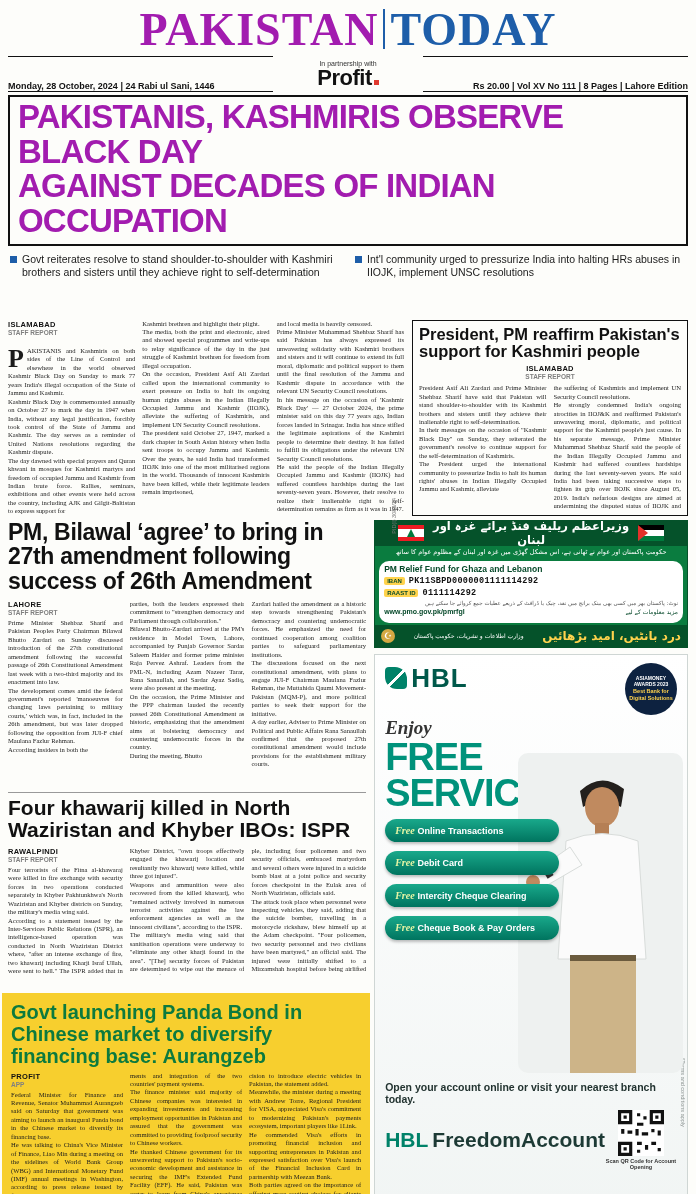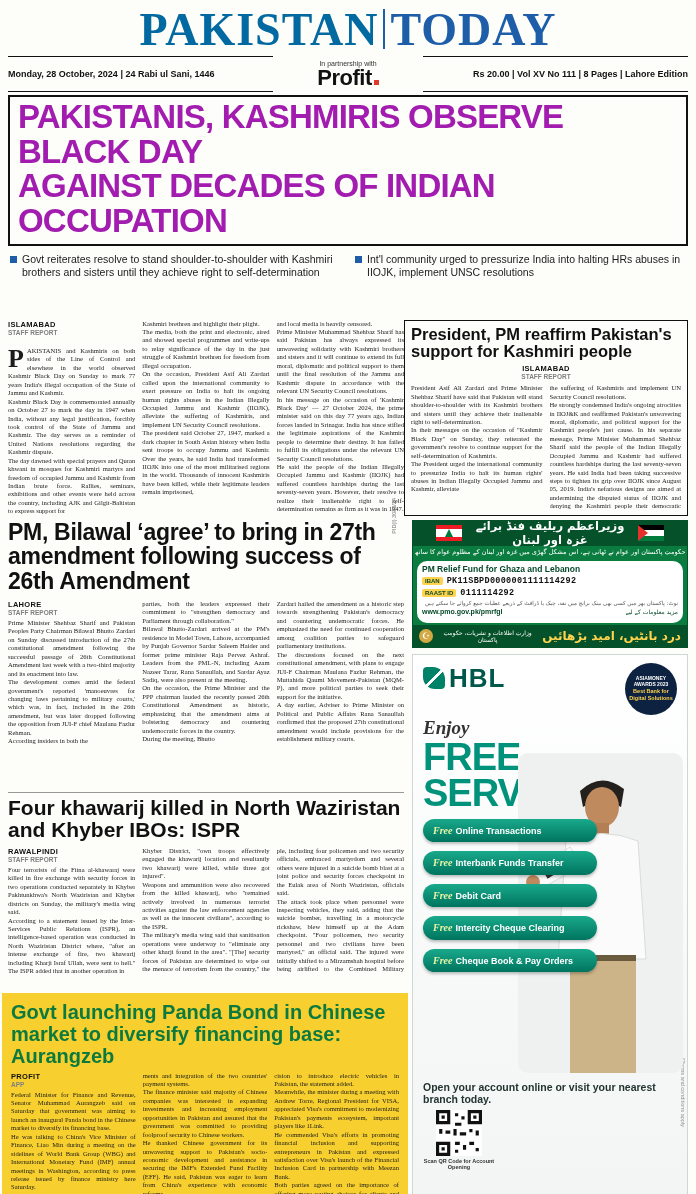--- a/index.html
+++ b/index.html
@@ -3,44 +3,44 @@
 <meta charset="utf-8">
 <style>
   * { margin:0; padding:0; box-sizing:border-box; }
   body { background:#888; }
   .page { width:696px; height:1194px; margin:0 auto; background:#fdfdfa; color:#111;
           font-family:"Liberation Serif", serif; padding:4px 8px; position:relative; overflow:hidden; }
 
   
   .mast-title { height:50px; display:flex; justify-content:center; align-items:center; gap:5px;
                 font-family:"Liberation Serif", serif; font-weight:700; font-size:46px; letter-spacing:1px; }
-  .mast-black { color:#0369a1; }
+  .mast-black { color:#a21caf; }
   .mast-divider { width:2px; height:40px; background:#1e5ea9; }
   .mast-blue { color:#1e5ea9; }
   .partner-bar { display:flex; align-items:stretch; height:36px; margin-top:2px; }
-  .bar-cell { flex:1; border-top:1.5px solid #111; border-bottom:1.5px solid #111; display:flex; align-items:center;
+  .bar-cell { flex:1; border-top:1.5px solid #111; border-bottom:1.5px solid #111; display:flex; align-items:flex-end;
               font-family:"Liberation Sans",sans-serif; font-weight:700; font-size:9px; }
   .bar-cell.right { justify-content:flex-end; }
   .partner-center { width:150px; display:flex; flex-direction:column; align-items:center; justify-content:center; }
   .partner-small { font-family:"Liberation Sans",sans-serif; font-size:7px; color:#333; }
   .partner-logo { font-family:"Liberation Sans",sans-serif; font-weight:800; font-size:22px; letter-spacing:-0.5px;
                   display:flex; align-items:baseline; line-height:1; }
   .red-dot { width:5px; height:5px; background:#e03a2f; margin-left:2px; display:inline-block; }
 
   
   .lead-headline { border:2px solid #111; margin-top:3px; padding:3px 8px 5px; }
   .h-main { font-family:"Liberation Sans",sans-serif; font-weight:800; font-size:33px; line-height:1.05; letter-spacing:-0.8px; color:#a21caf; }
 
   
   .bullets { display:flex; gap:14px; padding:7px 2px; min-height:74px; }
   .bullet { flex:1; display:flex; gap:5px; font-family:"Liberation Sans",sans-serif; font-weight:500; font-size:10.5px; line-height:1.25; color:#1b1b1b; }
   .bullet-sq { flex:0 0 7px; height:7px; background:#1e5ea9; margin-top:3px; }
 
   
-  .main-row { display:flex; height:196px; }
+  .main-row { display:flex; gap:8px; height:196px; }
   .lead-cols { width:396px; display:flex; gap:7px; }
   .col { flex:1; overflow:hidden; }
   .cols { display:flex; gap:7px; overflow:hidden; }
   .body-text { font-family:"Liberation Serif",serif; font-size:6.6px; line-height:1.28; text-align:justify;
                white-space:pre-line; color:#1c1c1c; }
   .dropcap { float:left; font-family:"Liberation Serif",serif; font-weight:700; font-size:26px; line-height:0.8; padding:2px 3px 0 0; }
   .byline { margin-bottom:3px; }
   .byline.center { text-align:center; margin-bottom:4px; }
   .dateline { font-family:"Liberation Sans",sans-serif; font-weight:800; font-size:7.5px; letter-spacing:0.3px; }
   .reporter { font-family:"Liberation Sans",sans-serif; font-weight:700; font-size:6.5px; color:#808080; }
@@ -341,23 +341,20 @@
           <span>FREE</span>
           <span>SERVICES*</span>
         </div>
 
         <div class="hbl-main">
           <div class="pills">
             <div class="pill">
               <span class="pill-free">Free</span><span>Online Transactions</span>
             </div>
             <div class="pill">
-              <span class="pill-free">Free</span><span>Interbank Funds Transfer</span>
-            </div>
-            <div class="pill">
               <span class="pill-free">Free</span><span>Debit Card</span>
             </div>
             <div class="pill">
               <span class="pill-free">Free</span><span>Intercity Cheque Clearing</span>
             </div>
             <div class="pill">
               <span class="pill-free">Free</span><span>Cheque Book &amp; Pay Orders</span>
             </div>
           </div>
           <svg class="person" viewBox="0 0 165 320" xmlns="http://www.w3.org/2000/svg">
@@ -370,20 +367,23 @@
             <circle cx="15" cy="129" r="7" fill="#c08a5f"></circle>
             <rect x="26" y="114" width="7" height="11" fill="#333" transform="rotate(-32 29 119)"></rect>
             <rect x="52" y="206" width="66" height="114" fill="#cdb488"></rect>
             <rect x="52" y="202" width="66" height="6" fill="#6b5b3e"></rect>
           </svg>
         </div>
 
         <div class="hbl-cta">Open your account online or visit your nearest branch today.</div>
 
         <div class="hbl-bottom">
+          <div class="freedom">
+            <span class="f-hbl">HBL</span><span class="f-name">FreedomAccount</span>
+          </div>
           <div class="qr-wrap">
             <svg width="46" height="46" viewBox="0 0 29 29" xmlns="http://www.w3.org/2000/svg">
               <rect width="29" height="29" fill="#fff"></rect>
               <path fill="#111" d="M0 0h9v9H0zM20 0h9v9h-9zM0 20h9v9H0z"></path>
               <path fill="#fff" d="M2 2h5v5H2zM22 2h5v5h-5zM2 22h5v5H2z"></path>
               <path fill="#111" d="M3.5 3.5h2v2h-2zM23.5 3.5h2v2h-2zM3.5 23.5h2v2h-2z"></path>
               <path fill="#111" d="M12 2h2v2h-2zM16 4h2v2h-2zM12 8h4v2h-4zM2 12h2v3H2zM6 13h3v2H6zM11 12h2v4h-2zM15 14h4v2h-4zM21 12h2v2h-2zM25 13h2v3h-2zM12 20h3v2h-3zM17 22h2v3h-2zM21 20h3v2h-3zM25 24h2v2h-2zM12 25h2v2h-2z"></path>
             </svg>
             <div class="qr-cap">Scan QR Code for Account Opening</div>
           </div>

